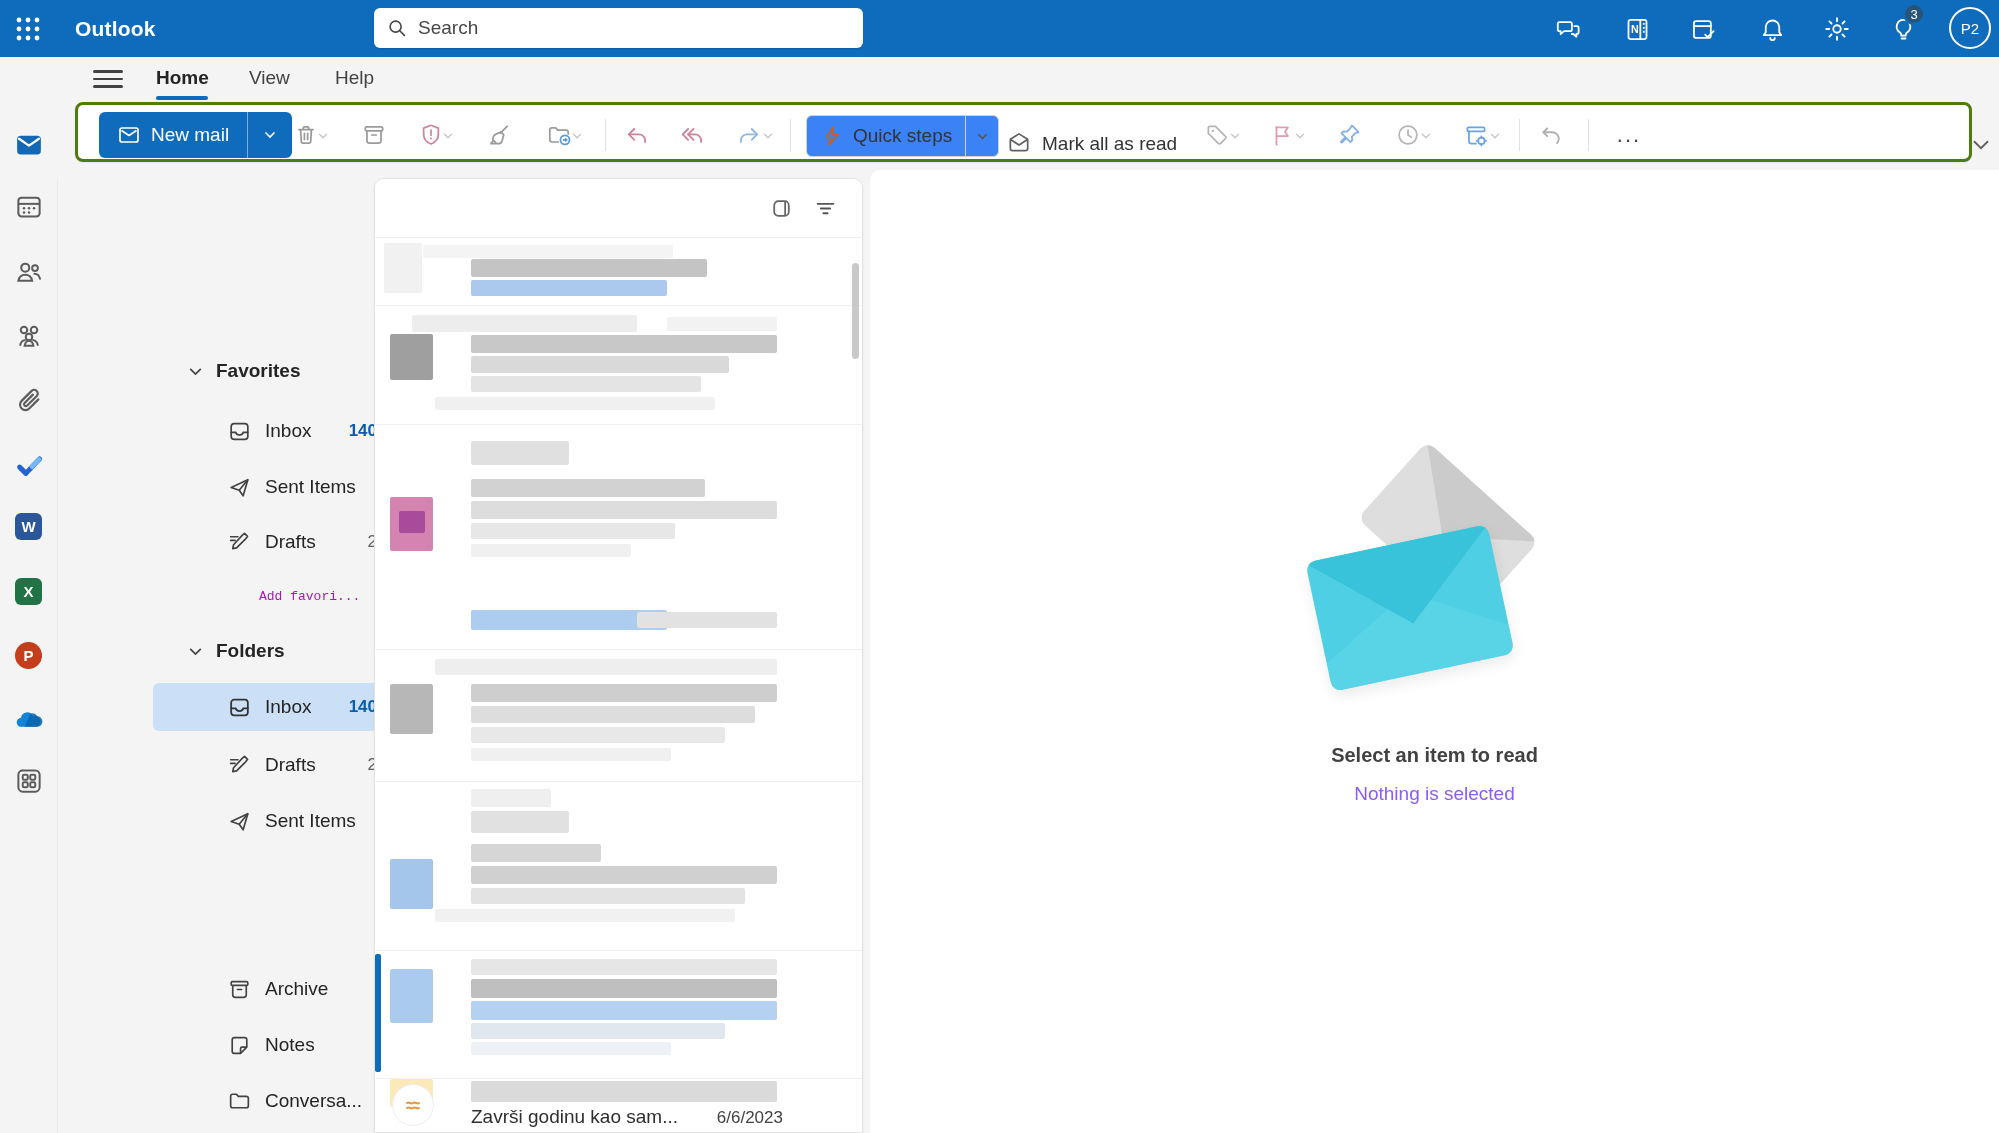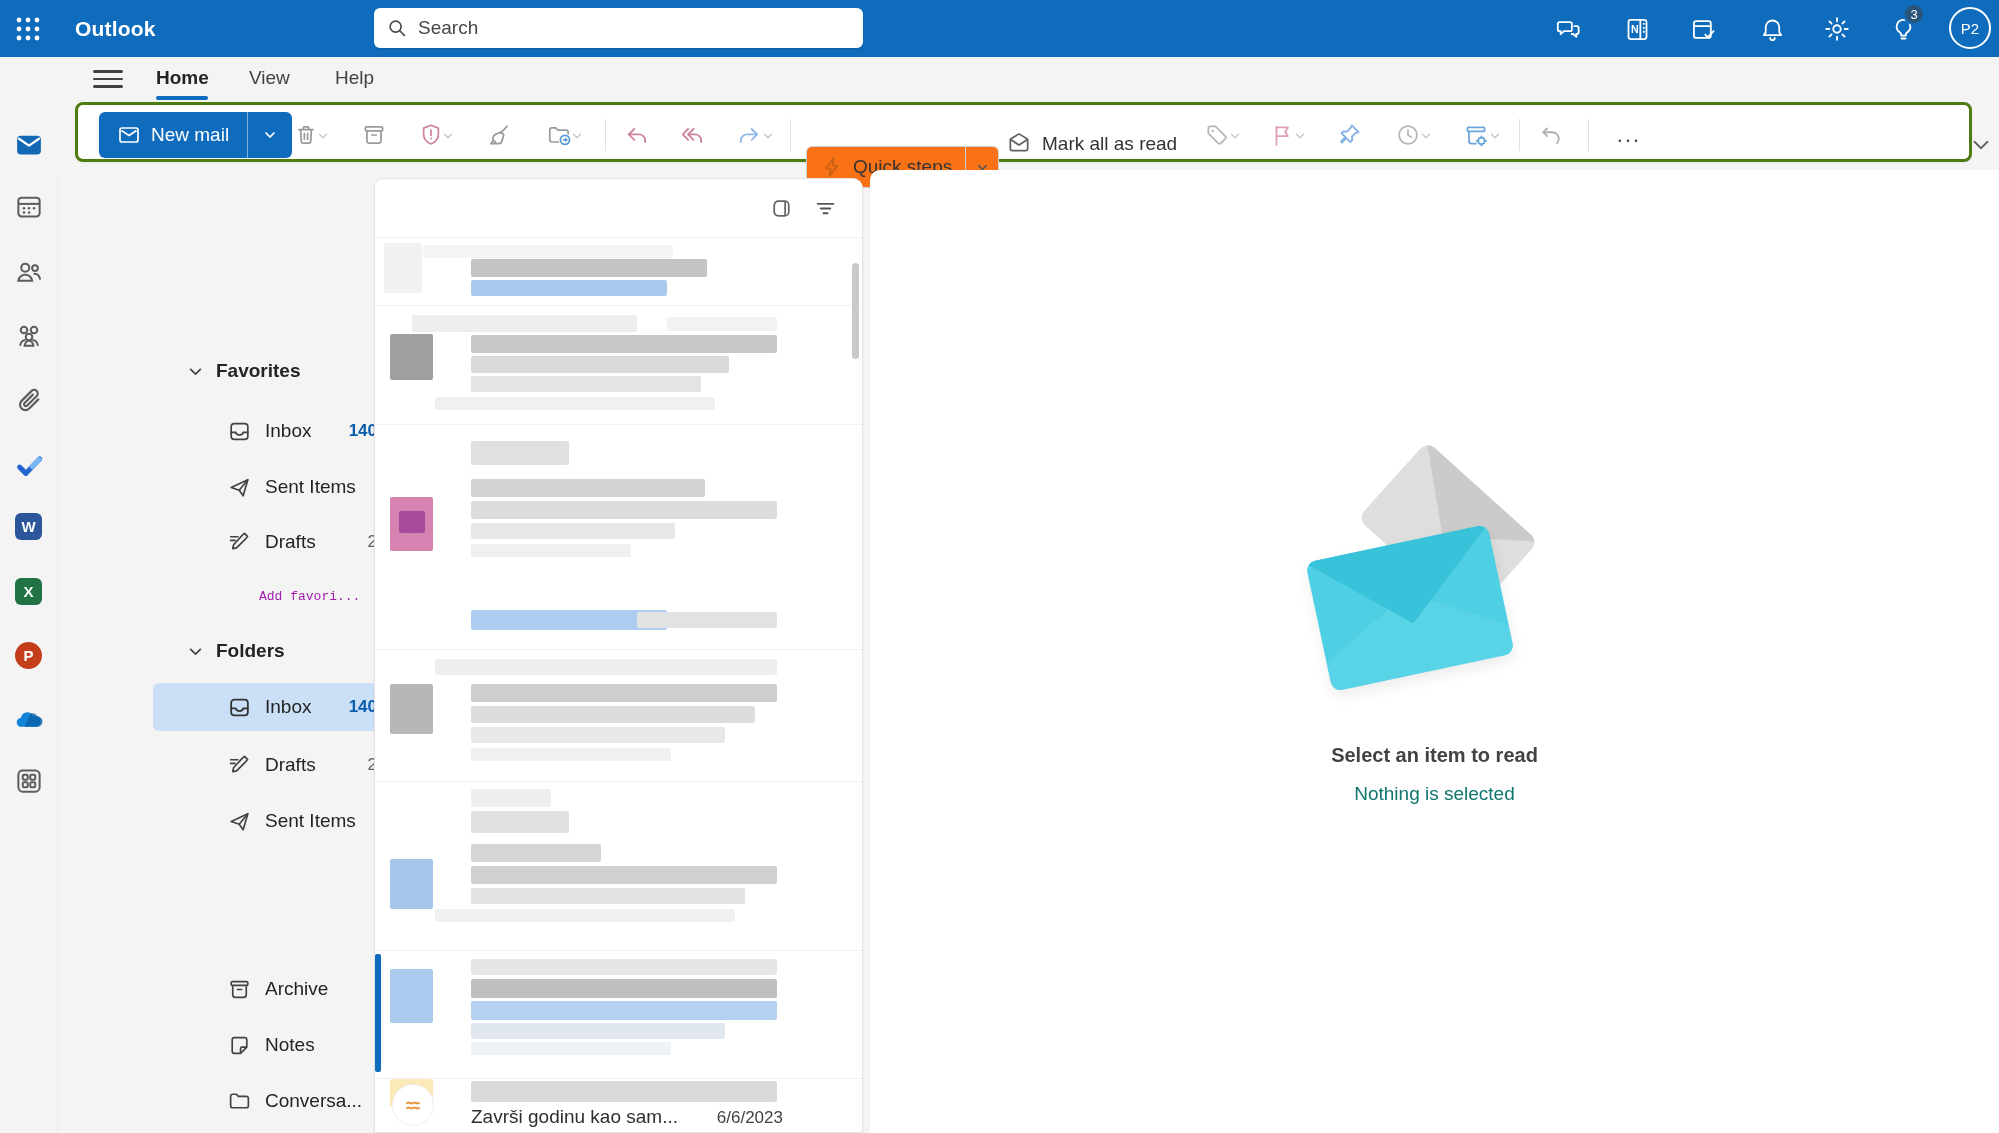--- a/index.html
+++ b/index.html
@@ -29,21 +29,21 @@
   .tab{position:absolute;top:62px;height:32px;display:flex;align-items:center;font-size:19px;color:#424242;cursor:pointer;}
   .tab.active{font-weight:700;color:#242424;}
   .tab-underline{position:absolute;left:156px;top:96px;width:52px;height:4px;border-radius:2px;background:#0f6cbd;}
   .toolbar{position:absolute;left:75px;top:102px;width:1897px;height:60px;background:#fff;border:3px solid #4d7c0f;border-radius:8px;box-shadow:0 1px 2px rgba(0,0,0,.05);box-sizing:border-box;}
   .newmail{position:absolute;left:21px;top:7px;height:46px;display:flex;border-radius:6px;overflow:hidden;background:#0f6cbd;color:#fff;cursor:pointer;}
   .newmail .main{display:flex;align-items:center;gap:10px;padding:0 18px;font-size:19px;}
   .newmail .split{width:44px;display:flex;align-items:center;justify-content:center;border-left:1px solid rgba(255,255,255,.45);}
   .tico{position:absolute;top:17px;width:26px;height:26px;display:flex;align-items:center;justify-content:center;cursor:pointer;}
   .tchev{position:absolute;top:24px;width:14px;height:14px;color:#c7c7c7;cursor:pointer;}
   .tsep{position:absolute;top:14px;width:1px;height:32px;background:#e1e1e1;}
-  .qsteps{position:absolute;left:728px;top:10px;height:40px;display:flex;border:1px solid #d1d1d1;border-radius:6px;overflow:hidden;background:#f97316;cursor:pointer;margin-top:31px;}
+  .qsteps{position:absolute;left:728px;top:10px;height:40px;display:flex;border:1px solid #d1d1d1;border-radius:6px;overflow:hidden;background:#3b82f6;cursor:pointer;}
   .qsteps .main{display:flex;align-items:center;gap:9px;padding:0 13px;font-size:19px;color:#333;}
   .qsteps .split{width:32px;display:flex;align-items:center;justify-content:center;border-left:1px solid #d1d1d1;color:#555;}
   .markall{position:absolute;left:918px;top:10px;height:40px;display:flex;align-items:flex-end;gap:10px;padding:0 10px;font-size:19px;color:#333;cursor:pointer;border-radius:6px;}
   .overflow-dots{position:absolute;left:1531px;top:14px;width:40px;height:32px;display:flex;align-items:center;justify-content:center;font-size:22px;color:#424242;letter-spacing:2px;cursor:pointer;}
   .collapse-rib{position:absolute;left:1968px;top:132px;width:26px;height:26px;color:#616161;cursor:pointer;}
 
   
   .fpane{position:absolute;left:57px;top:170px;width:317px;bottom:12px;}
   .fsec{position:absolute;left:96px;width:240px;height:44px;display:flex;align-items:center;gap:12px;padding-left:34px;box-sizing:border-box;font-size:19px;font-weight:700;color:#242424;cursor:pointer;}
   .frow{position:absolute;left:96px;width:236px;height:48px;display:flex;align-items:center;padding-left:74px;box-sizing:border-box;border-radius:6px;font-size:19px;color:#242424;cursor:pointer;}
@@ -71,21 +71,21 @@
   .empty{position:absolute;left:0;right:0;top:300px;display:flex;flex-direction:column;align-items:center;}
   .illus{position:relative;width:280px;height:240px;}
   .env{position:absolute;border-radius:10px;}
   .env .flap{position:absolute;left:0;top:0;width:100%;height:100%;border-radius:10px;}
   .env-grey{left:78px;top:8px;width:150px;height:104px;background:#dedede;transform:rotate(42deg);}
   .env-grey .flap{clip-path:polygon(-2% -2%,102% -2%,50% 58%);background:#cbcbcb;}
   .env-cyan{left:22px;top:72px;width:186px;height:132px;background:#4ecfe4;transform:rotate(-12deg);box-shadow:0 6px 14px rgba(0,0,0,.08);}
   .env-cyan .flap{clip-path:polygon(-2% -2%,102% -2%,50% 62%);background:#38c3da;}
   .env-cyan .folds{position:absolute;inset:0;border-radius:10px;clip-path:polygon(0 100%,0 78%,50% 38%,100% 78%,100% 100%);background:#63d8ea;opacity:.55;}
   .empty-title{margin-top:34px;font-size:20px;font-weight:700;color:#424242;}
-  .empty-sub{margin-top:16px;font-size:19px;color:#0f766e;}
+  .empty-sub{margin-top:16px;font-size:19px;color:#8b5cf6;}
 
   svg{display:block;}
 </style>
 </head>
 <body>
 
 <div id="app">
 
   <div class="topbar">
     <div class="waffle">

